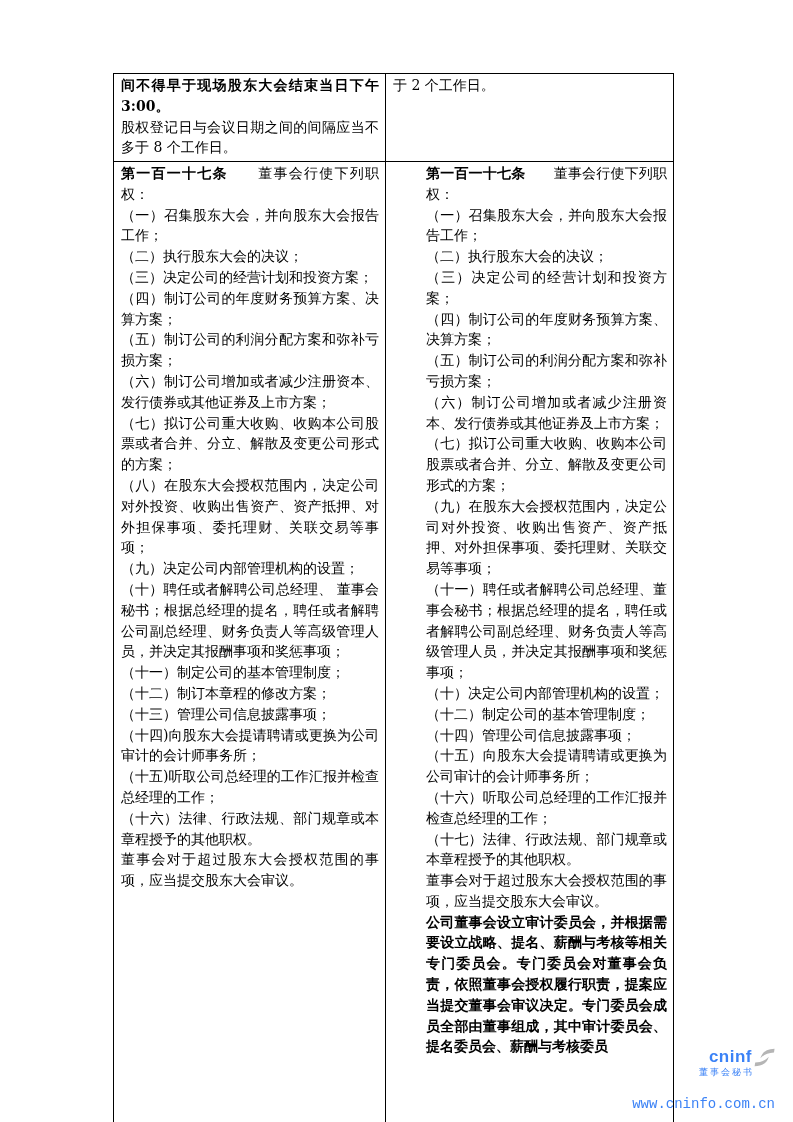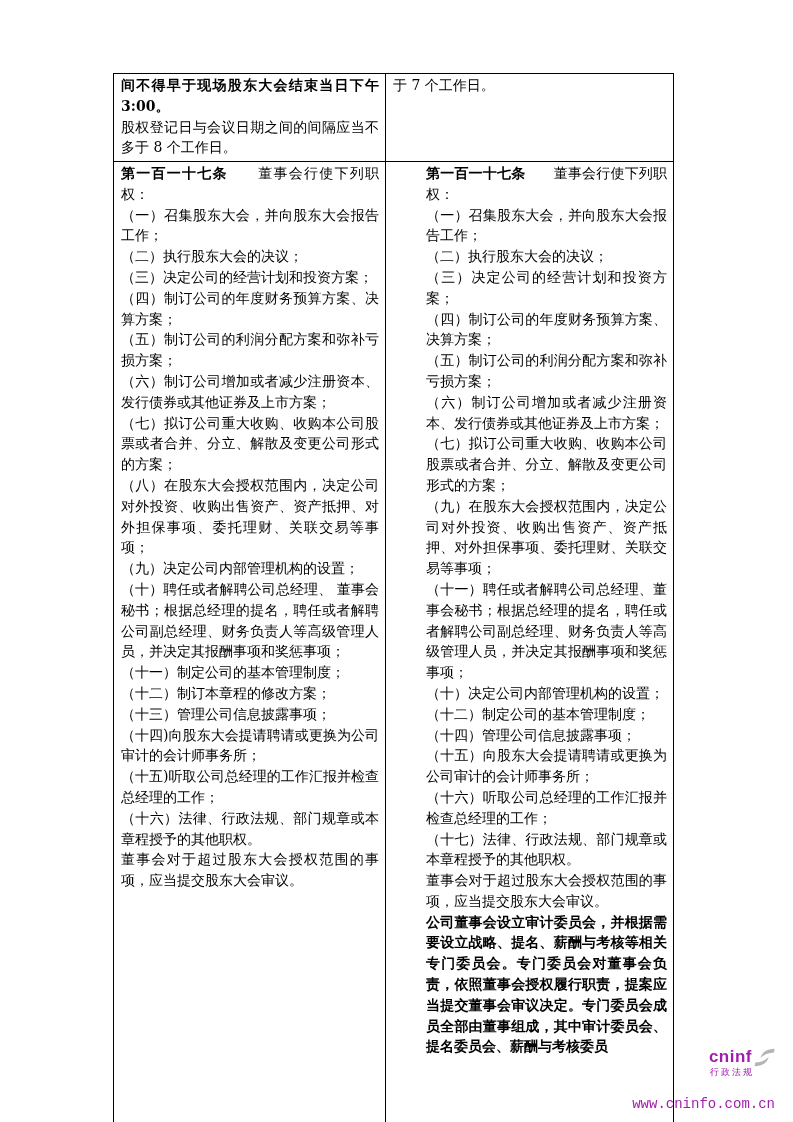--- a/index.html
+++ b/index.html
@@ -63,21 +63,21 @@
     padding: 0;
   }
   .b {
     font-weight: bold;
   }
   .footer {
     position: absolute;
     right: 18px;
     bottom: 10px;
     text-align: right;
-    color: #a21caf;
+    color: #3b82f6;
     font-family: "Liberation Sans", sans-serif;
     line-height: 1.1;
   }
   .logo-row {
     display: flex;
     align-items: center;
     justify-content: flex-end;
     gap: 2px;
   }
   .logo-text {
@@ -107,21 +107,21 @@
 
 <div class="page">
 
   <div class="doc-table">
     <div class="t-row t-row-0">
       <div class="t-cell t-cell-left">
           <p class="para"><span class="b">间不得早于现场股东大会结束当日下午 3:00。</span></p>
           <p class="para">股权登记日与会议日期之间的间隔应当不多于 8 个工作日。</p>
         </div>
       <div class="t-cell t-cell-right">
-          <p class="para">于 7 个工作日。</p>
+          <p class="para">于 2 个工作日。</p>
         </div>
     </div>
     <div class="t-row t-row-1">
       <div class="t-cell t-cell-left">
           <p class="para"><span class="b">第一百一十七条</span>　　董事会行使下列职权：</p>
           <p class="para">（一）召集股东大会，并向股东大会报告工作；</p>
           <p class="para">（二）执行股东大会的决议；</p>
           <p class="para">（三）决定公司的经营计划和投资方案；</p>
           <p class="para">（四）制订公司的年度财务预算方案、决算方案；</p>
           <p class="para">（五）制订公司的利润分配方案和弥补亏损方案；</p>
@@ -162,17 +162,17 @@
   </div>
 
   <div class="footer">
     <div class="logo-row">
       <span class="logo-text">cninf</span>
       <svg class="logo-swirl" viewBox="0 0 22 20" xmlns="http://www.w3.org/2000/svg">
         <path d="M21.6,0.9 C13.3,1.3 8.4,4.3 6.7,10.9 C10.4,6.7 14.7,5.2 21.0,4.7 Z" fill="#b5b5b5"></path>
         <path d="M0.6,19.1 C8.9,18.7 13.8,15.7 15.5,9.1 C11.8,13.3 7.5,14.8 1.2,15.3 Z" fill="#b5b5b5"></path>
       </svg>
     </div>
-    <div class="logo-cn">行政法规</div>
+    <div class="logo-cn">董事会秘书</div>
     <div class="logo-url">www.cninfo.com.cn</div>
   </div>
 
 </div>
 
 </body></html>

